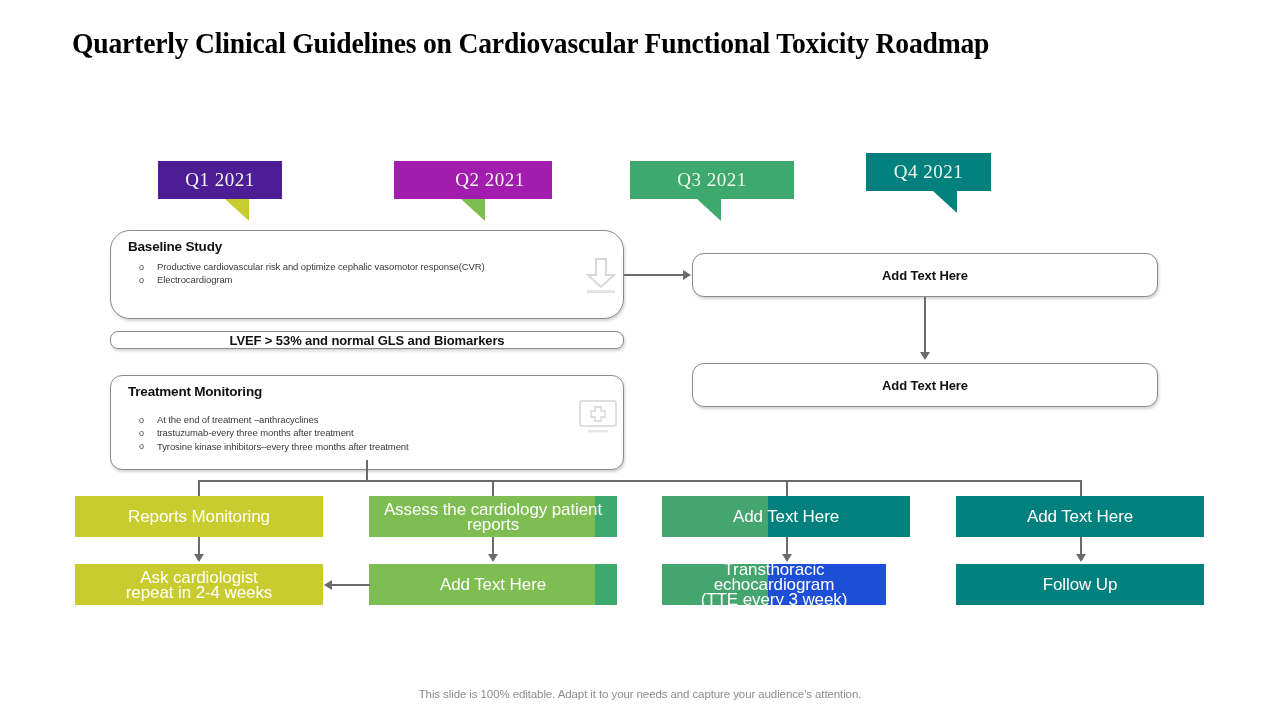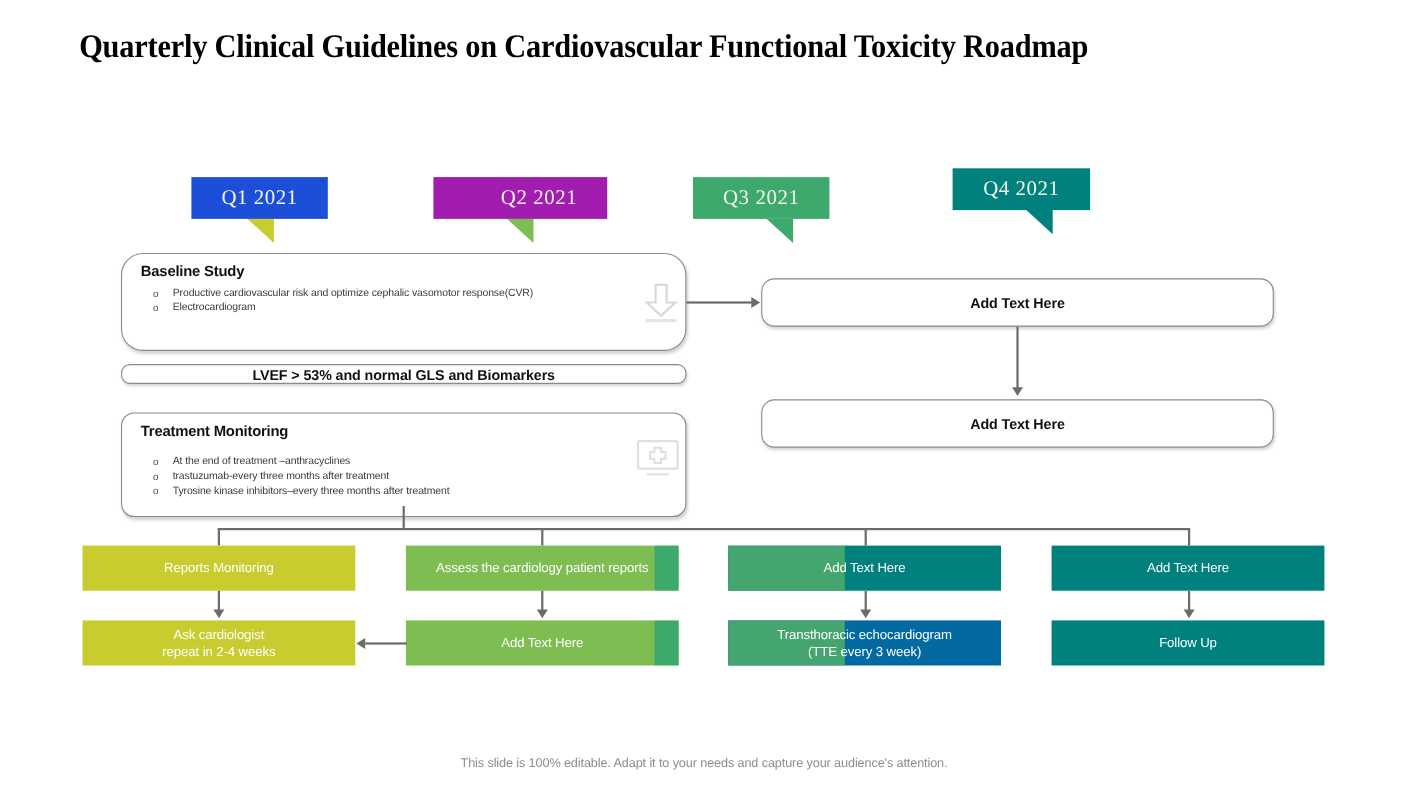--- a/index.html
+++ b/index.html
@@ -61,21 +61,21 @@
     font-size:13px;font-weight:700;color:#111;letter-spacing:-0.1px;
   }
   .card-icon{position:absolute;opacity:.55;}
 
   
   .cbox{position:absolute;box-sizing:border-box;overflow:hidden;}
   .cbox .seg{position:absolute;top:0;height:100%;}
   .cbox .txt{
     position:absolute;left:0;top:0;width:100%;height:100%;
     display:flex;align-items:center;justify-content:center;
-    text-align:center;font-size:12px;color:#ffffff;line-height:15px;
+    text-align:center;font-size:17px;color:#ffffff;line-height:15px;
     letter-spacing:-0.1px;
   }
 
   
   .ln{position:absolute;background:#6b6b6b;}
   .hln{height:1.6px;}
   .vln{width:1.6px;}
   .arrow-d{
     position:absolute;width:0;height:0;
     border-left:5px solid transparent;border-right:5px solid transparent;
@@ -99,34 +99,34 @@
   }
 </style>
 </head>
 <body>
 
 <div class="stage">
 
   <div class="title">Quarterly Clinical Guidelines on Cardiovascular Functional Toxicity Roadmap</div>
 
   <div class="banner" style="left:158px;top:161px;width:124px;">
-    <div class="body" style="background:#1d4ed8;margin-left:16px;">
+    <div class="body" style="background:#4c1d95;">
       <span class="label">Q1 2021</span>
     </div>
     <div class="tail" style="left:67px;border-width:22px 0 0 24px;border-color:#c8cc2e transparent transparent transparent;"></div>
   </div>
 
   <div class="banner" style="left:394px;top:161px;width:124px;">
     <div class="body" style="background:#a21caf;padding-left:34px;">
       <span class="label">Q2 2021</span>
     </div>
     <div class="tail" style="left:67px;border-width:22px 0 0 24px;border-color:#7ebd51 transparent transparent transparent;"></div>
   </div>
 
-  <div class="banner" style="left:630px;top:161px;width:124px;">
+  <div class="banner" style="left:630px;top:161px;width:124px;padding-left:40px;">
     <div class="body" style="background:#3da96d;">
       <span class="label">Q3 2021</span>
     </div>
     <div class="tail" style="left:67px;border-width:22px 0 0 24px;border-color:#3da96d transparent transparent transparent;"></div>
   </div>
 
   <div class="banner" style="left:866px;top:153px;width:125px;text-decoration:underline;">
     <div class="body" style="background:#00817d;">
       <span class="label">Q4 2021</span>
     </div>
@@ -222,21 +222,21 @@
   <div class="cbox" style="left:75px;top:564px;width:248px;height:41px;background:#c8cc2e;">
     <div class="txt" style="white-space:pre-line;">Ask cardiologist
 repeat in 2-4 weeks</div>
   </div>
 
   <div class="cbox" style="left:369px;top:564px;width:248px;height:41px;background:#7ebd51;">
     <div class="seg" style="right:0;width:22px;background:#3da96d;"></div>
     <div class="txt" style="white-space:pre-line;">Add Text Here</div>
   </div>
 
-  <div class="cbox" style="left:662px;top:564px;width:248px;height:41px;background:#0369a1;">
+  <div class="cbox" style="left:662px;top:564px;width:224px;height:41px;background:#1d4ed8;">
     <div class="seg" style="left:0;width:106px;background:#45a56f;"></div>
     <div class="txt" style="white-space:pre-line;">Transthoracic  echocardiogram
 (TTE  every  3 week)</div>
   </div>
 
   <div class="cbox" style="left:956px;top:564px;width:248px;height:41px;background:#00817d;">
     <div class="txt" style="white-space:pre-line;">Follow Up</div>
   </div>
 
   <div class="ln hln" style="left:332px;top:584px;width:38px;"></div>

